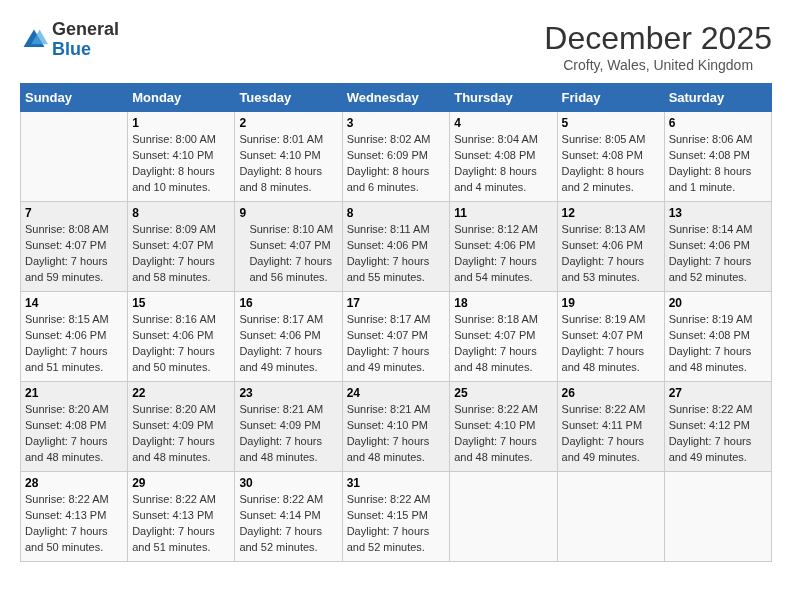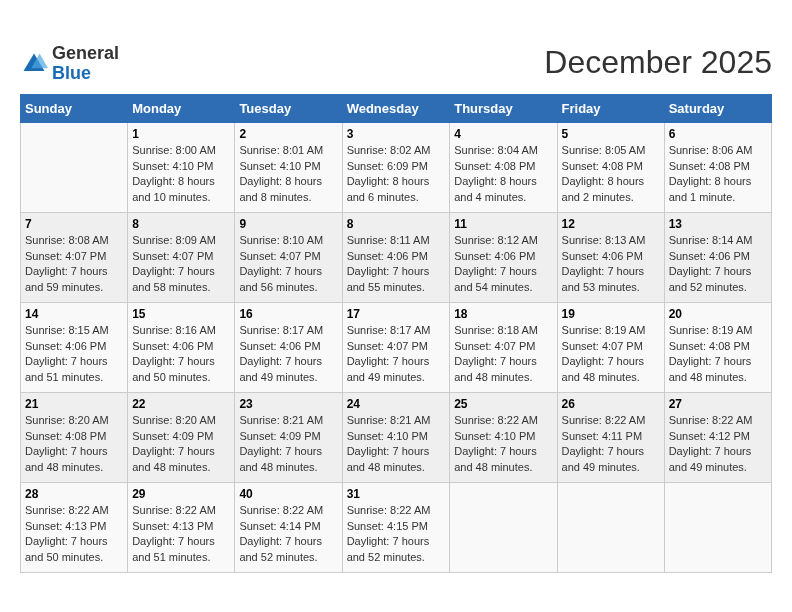--- a/index.html
+++ b/index.html
@@ -8,21 +8,20 @@
       background: #fff;
       width: 792px;
       min-height: 612px;
       padding: 20px;
     }
     .header {
       display: flex;
       justify-content: space-between;
       align-items: flex-start;
       margin-bottom: 10px;
-      margin-top: 24px;
     }
     .logo {
       display: flex;
       align-items: center;
       gap: 4px;
     }
     .logo-text {
       font-size: 18px;
       font-weight: bold;
       line-height: 1.1;
@@ -97,20 +96,21 @@
       <polygon points="20,5 35,30 5,30" fill="#1a6db5"></polygon>
       <polygon points="28,5 40,26 16,26" fill="#4da6e0" opacity="0.7"></polygon>
     </svg>
     <div class="logo-text">
       <span class="logo-general">General</span><br>
       <span class="logo-blue">Blue</span>
     </div>
   </div>
   <div class="title-block">
     <div class="month-title">December 2025</div>
+    <div class="location">Crofty, Wales, United Kingdom</div>
   </div>
 </div>
 
 <table>
   <thead>
     <tr>
     <th>Sunday</th>
         <th>Monday</th>
         <th>Tuesday</th>
         <th>Wednesday</th>
@@ -175,21 +175,21 @@
         </td>
         <td>
           <span class="day-num">8</span>
           <div class="day-info" style="white-space: pre-line;">Sunrise: 8:09 AM
 Sunset: 4:07 PM
 Daylight: 7 hours
 and 58 minutes.</div>
         </td>
         <td>
           <span class="day-num">9</span>
-          <div class="day-info" style="white-space: pre-line;">Sunrise: 8:10 AM
+          <div class="day-info" style="white-space: pre-line; margin-left: 10px;">Sunrise: 8:10 AM
 Sunset: 4:07 PM
 Daylight: 7 hours
 and 56 minutes.</div>
         </td>
         <td>
           <span class="day-num">8</span>
           <div class="day-info" style="white-space: pre-line;">Sunrise: 8:11 AM
 Sunset: 4:06 PM
 Daylight: 7 hours
 and 55 minutes.</div>
@@ -327,21 +327,21 @@
 and 50 minutes.</div>
         </td>
         <td>
           <span class="day-num">29</span>
           <div class="day-info" style="white-space: pre-line;">Sunrise: 8:22 AM
 Sunset: 4:13 PM
 Daylight: 7 hours
 and 51 minutes.</div>
         </td>
         <td>
-          <span class="day-num">40</span>
+          <span class="day-num">30</span>
           <div class="day-info" style="white-space: pre-line;">Sunrise: 8:22 AM
 Sunset: 4:14 PM
 Daylight: 7 hours
 and 52 minutes.</div>
         </td>
         <td>
           <span class="day-num">31</span>
           <div class="day-info" style="white-space: pre-line;">Sunrise: 8:22 AM
 Sunset: 4:15 PM
 Daylight: 7 hours

